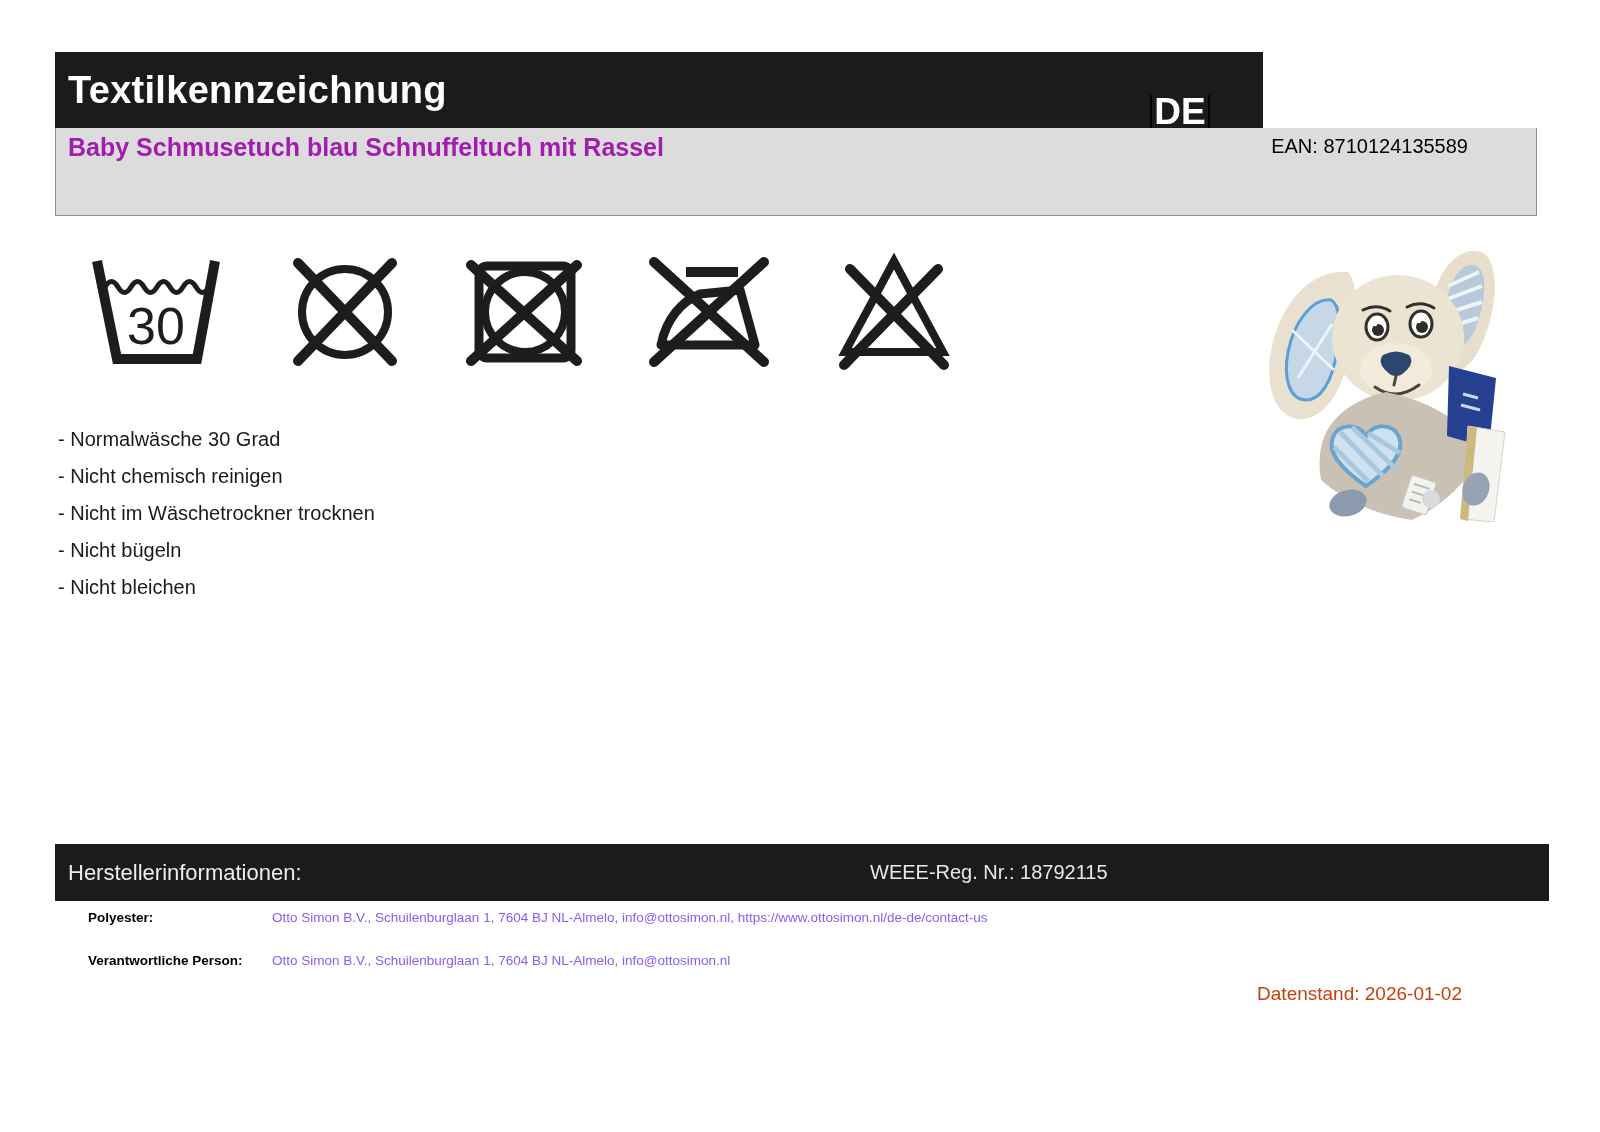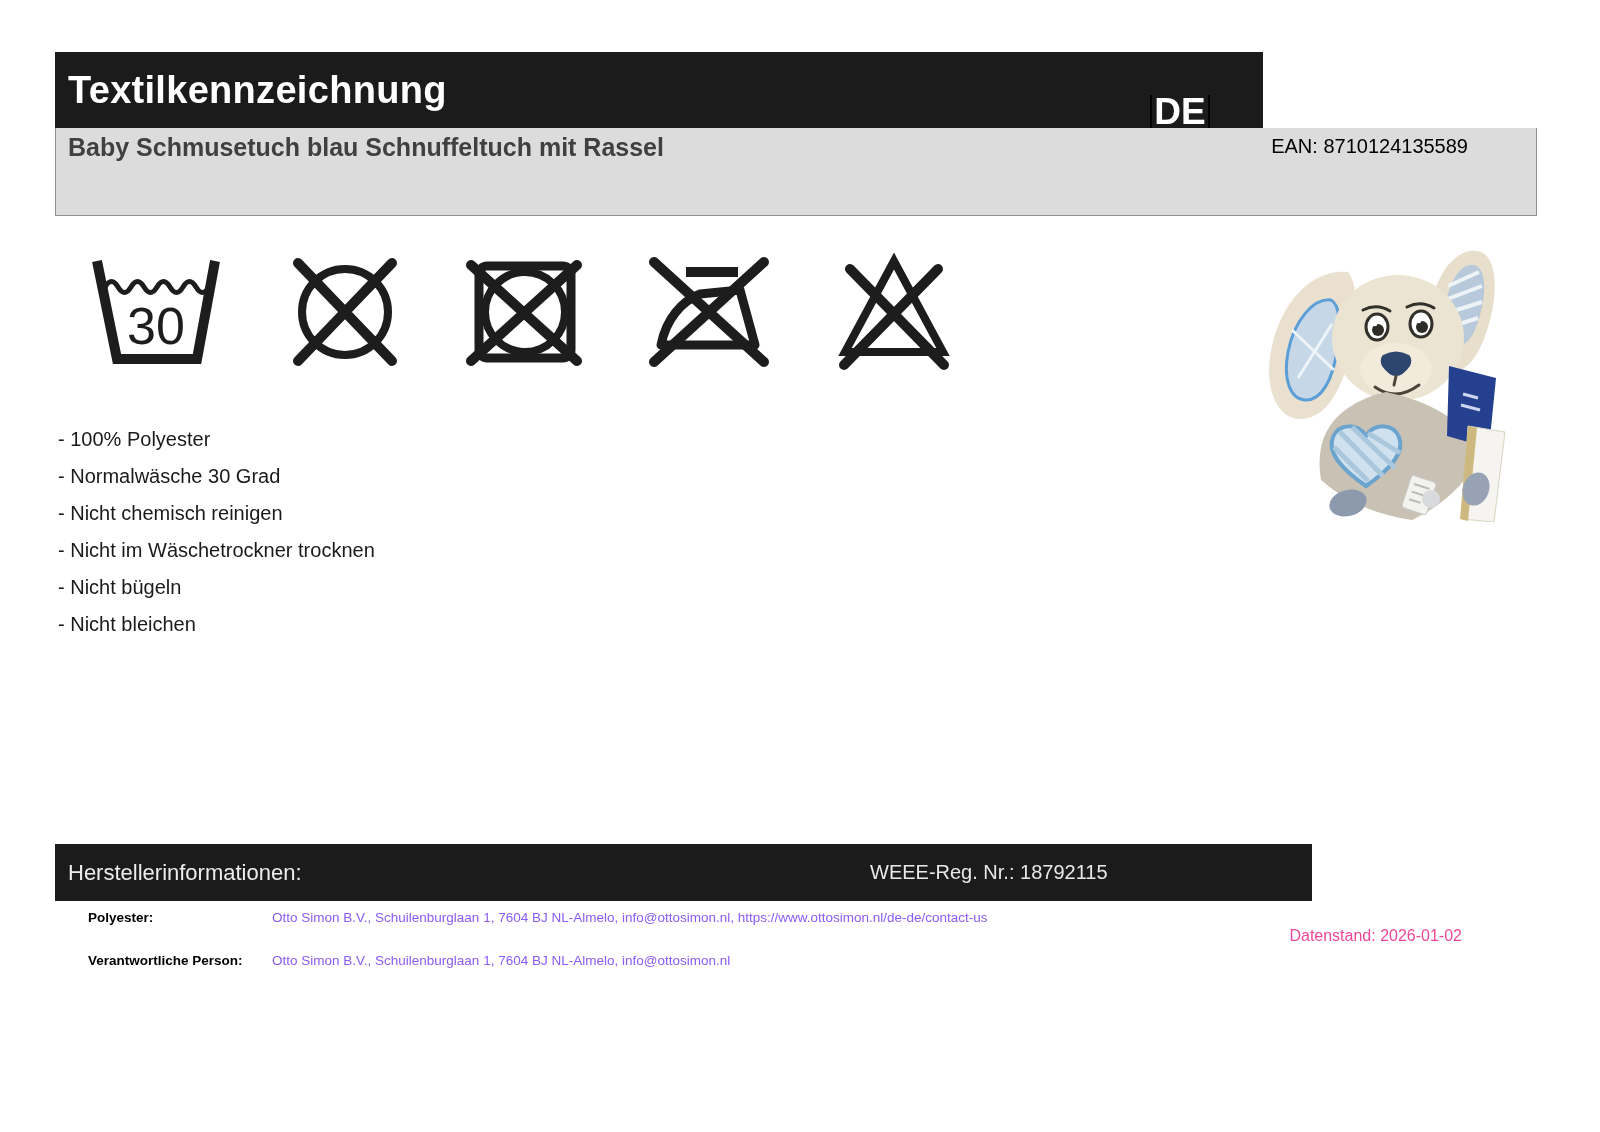--- a/index.html
+++ b/index.html
@@ -55,21 +55,21 @@
     background: #dcdcdc;
     border: 1px solid #8f8f8f;
     border-top: none;
     box-sizing: border-box;
   }
   #product-name {
     position: absolute;
     left: 12px; top: 5px;
     font-size: 25px;
     font-weight: bold;
-    color: #404040;
+    color: #a21caf;
     white-space: nowrap;
   }
   #ean {
     position: absolute;
     right: 68px; top: 7px;
     font-size: 20px;
     font-weight: normal;
     color: #000000;
     white-space: nowrap;
   }
@@ -97,21 +97,21 @@
   
   #product-image {
     position: absolute;
     left: 1228px; top: 226px;
     width: 284px; height: 296px;
   }
 
   
   #mfr-bar {
     left: 55px; top: 844px;
-    width: 1257px; height: 57px;
+    width: 1494px; height: 57px;
     background: #1b1b1b;
   }
   #mfr-title {
     position: absolute;
     left: 13px; top: 0;
     line-height: 57px;
     font-size: 22px;
     color: #ededed;
     white-space: nowrap;
   }
@@ -133,23 +133,23 @@
     display: inline-block;
     width: 184px;
     font-weight: bold;
     color: #000000;
   }
   .mfr-row .mfr-value { color: #8b5cf6; }
   #row-hersteller { top: 910px; }
   #row-person     { top: 953px; }
   #datenstand {
     position: absolute;
-    right: 138px; top: 927px;
-    font-size: 16px;
-    color: #ec4899;
+    right: 138px; top: 983px;
+    font-size: 19px;
+    color: #c2410c;
     white-space: nowrap;
   }
 </style>
 </head>
 <body>
 
 <header class="abs" id="header-black">
   <div id="header-title">Textilkennzeichnung</div>
   <div id="lang-cell">DE</div>
   <div id="lang-spacer"></div>
@@ -196,21 +196,20 @@
   <div class="care-symbol" id="sym-triangle">
     <svg width="124" height="118" viewBox="0 0 124 118">
       <path d="M62 9 L13 100 L111 100 Z" fill="none" stroke="#1d1d1d" stroke-width="8" stroke-linejoin="miter"></path>
       <path d="M18 17 L112 113 M106 17 L12 113" fill="none" stroke="#1d1d1d" stroke-width="10" stroke-linecap="round"></path>
     </svg>
   </div>
 
 </section>
 
 <ul id="care-list">
-  <li>- 100% Polyester</li>
   <li>- Normalwäsche 30 Grad</li>
   <li>- Nicht chemisch reinigen</li>
   <li>- Nicht im Wäschetrockner trocknen</li>
   <li>- Nicht bügeln</li>
   <li>- Nicht bleichen</li>
 </ul>
 
 <figure id="product-image" style="margin:0;">
   <svg width="284" height="296" viewBox="0 0 284 296">
 

